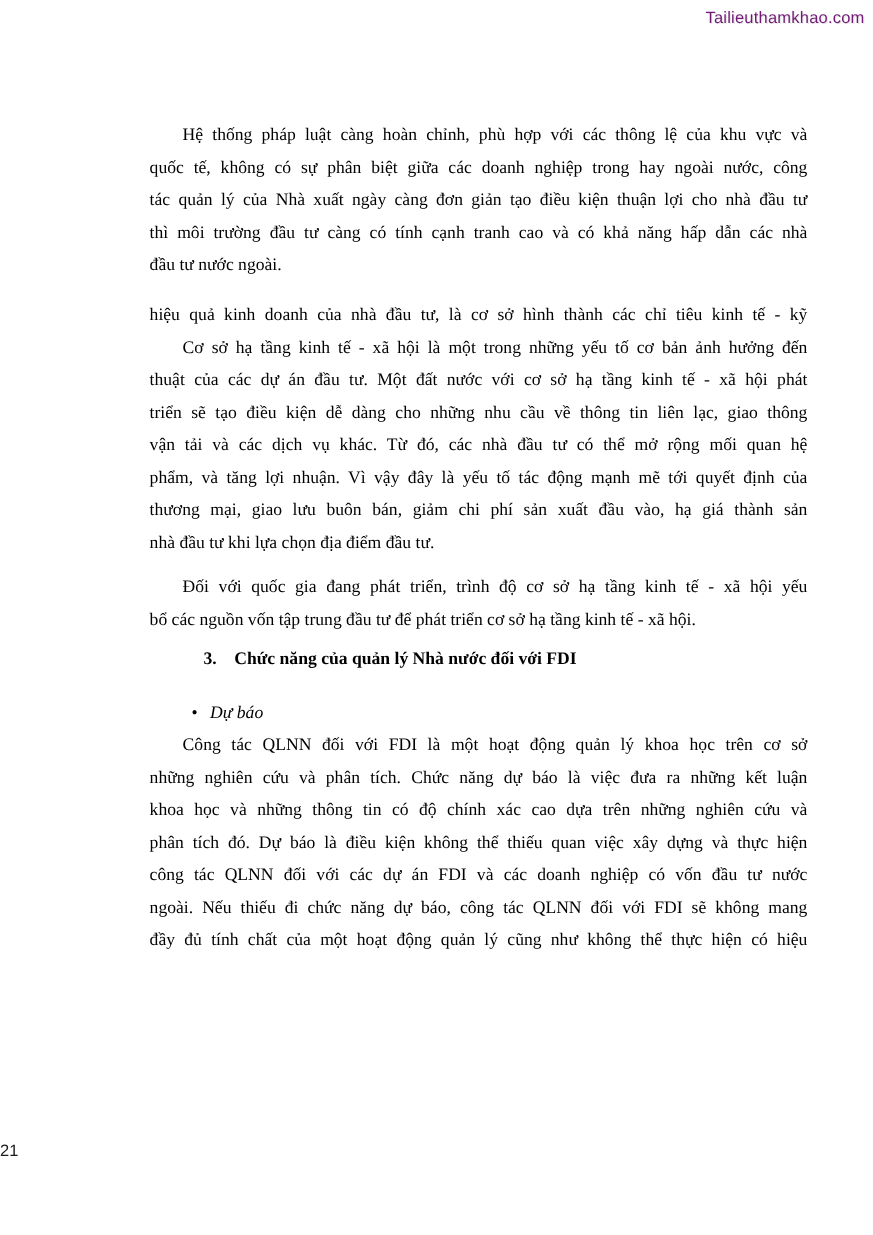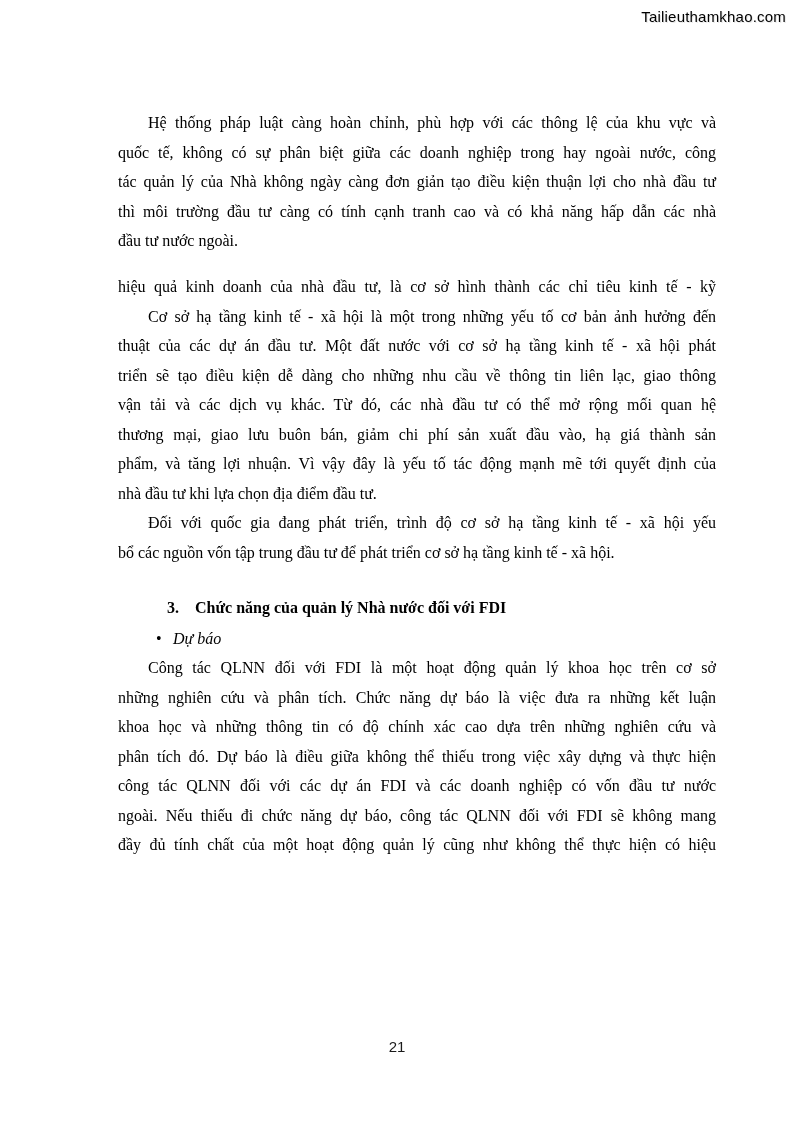--- a/index.html
+++ b/index.html
@@ -3,93 +3,93 @@
 <meta charset="utf-8">
 <style>
   html,body{margin:0;padding:0;background:#ffffff;}
   .page{
     position:relative;width:794px;height:1123px;background:#ffffff;overflow:hidden;
     font-family:"Liberation Serif","DejaVu Serif",serif;color:#000;
   }
   .watermark{
     position:absolute;top:8px;right:8px;
     font-family:"Liberation Sans","DejaVu Sans",sans-serif;
-    font-size:15px;color:#000000;letter-spacing:.2px;
+    font-size:15px;color:#701a75;letter-spacing:.2px;
     text-shadow:1px 1px 0 #e8e8e8;
   }
   .content{
-    position:absolute;left:118px;top:108px;width:598px;
+    position:absolute;left:136px;top:108px;width:598px;
     font-size:16px;line-height:29.5px;
   }
   .line{
     text-align:justify;text-align-last:justify;
     height:29.5px;overflow:visible;
   }
   .line.first{padding-left:30px;}
   .line.last{text-align:right;text-align-last:left;}
   .bullet-row{margin-top:16.5px;padding-left:38px;font-style:italic;height:29.5px;}
   .bullet-row .marker{display:inline-block;width:17px;font-style:normal;}
-  .b2{margin-top:1px;}
+  .b2{margin-top:19px;}
   .mt-p2{margin-top:16.5px;}
-  .mt-p3{margin-top:0;}
-  .heading{margin-top:26px;padding-left:49px;font-weight:700;height:29.5px;}
+  .mt-p3{margin-top:11px;}
+  .heading{margin-top:7px;padding-left:49px;font-weight:700;height:29.5px;}
   .heading .hnum{display:inline-block;width:28px;}
   .page-number{
-    position:absolute;top:1038px;left:0;width:100%;text-align:center;
+    position:absolute;top:1038px;left:0;width:100%;
     font-family:"Liberation Sans","DejaVu Sans",sans-serif;
     font-size:15px;color:#1a1a1a;
   }
 </style>
 </head>
 <body>
 
 <div class="page">
 
   <div class="watermark">Tailieuthamkhao.com</div>
 
   <div class="content">
 
     <div class="para">
       <div class="line first">Hệ thống pháp luật càng hoàn chỉnh, phù hợp với các thông lệ của khu vực và</div>
       <div class="line">quốc tế, không có sự phân biệt giữa các doanh nghiệp trong hay ngoài nước, công</div>
-      <div class="line">tác quản lý của Nhà không ngày càng đơn giản tạo điều kiện thuận lợi cho nhà đầu tư</div>
+      <div class="line">tác quản lý của Nhà xuất ngày càng đơn giản tạo điều kiện thuận lợi cho nhà đầu tư</div>
       <div class="line">thì môi trường đầu tư càng có tính cạnh tranh cao và có khả năng hấp dẫn các nhà</div>
       <div class="line last">đầu tư nước ngoài.</div>
     </div>
 
 
     <div class="para mt-p2">
       <div class="line">hiệu quả kinh doanh của nhà đầu tư, là cơ sở hình thành các chỉ tiêu kinh tế - kỹ</div>
       <div class="line first">Cơ sở hạ tầng kinh tế - xã hội là một trong những yếu tố cơ bản ảnh hưởng đến</div>
       <div class="line">thuật của các dự án đầu tư. Một đất nước với cơ sở hạ tầng kinh tế - xã hội phát</div>
       <div class="line">triển sẽ tạo điều kiện dễ dàng cho những nhu cầu về thông tin liên lạc, giao thông</div>
       <div class="line">vận tải và các dịch vụ khác. Từ đó, các nhà đầu tư có thể mở rộng mối quan hệ</div>
+      <div class="line">phẩm, và tăng lợi nhuận. Vì vậy đây là yếu tố tác động mạnh mẽ tới quyết định của</div>
       <div class="line">thương mại, giao lưu buôn bán, giảm chi phí sản xuất đầu vào, hạ giá thành sản</div>
-      <div class="line">phẩm, và tăng lợi nhuận. Vì vậy đây là yếu tố tác động mạnh mẽ tới quyết định của</div>
       <div class="line last">nhà đầu tư khi lựa chọn địa điểm đầu tư.</div>
     </div>
 
     <div class="para mt-p3">
       <div class="line first">Đối với quốc gia đang phát triển, trình độ cơ sở hạ tầng kinh tế - xã hội yếu</div>
       <div class="line last">bổ các nguồn vốn tập trung đầu tư để phát triển cơ sở hạ tầng kinh tế - xã hội.</div>
     </div>
 
     <div class="heading">
       <span class="hnum">3.</span><span class="htext">Chức năng của quản lý Nhà nước đối với FDI</span>
     </div>
 
     <div class="bullet-row b2">
       <span class="marker">•</span><span class="btext">Dự báo</span>
     </div>
 
     <div class="para mt-p4">
       <div class="line first">Công tác QLNN đối với FDI là một hoạt động quản lý khoa học trên cơ sở</div>
       <div class="line">những nghiên cứu và phân tích. Chức năng dự báo là việc đưa ra những kết luận</div>
       <div class="line">khoa học và những thông tin có độ chính xác cao dựa trên những nghiên cứu và</div>
-      <div class="line">phân tích đó. Dự báo là điều giữa không thể thiếu trong việc xây dựng và thực hiện</div>
+      <div class="line">phân tích đó. Dự báo là điều kiện không thể thiếu quan việc xây dựng và thực hiện</div>
       <div class="line">công tác QLNN đối với các dự án FDI và các doanh nghiệp có vốn đầu tư nước</div>
       <div class="line">ngoài. Nếu thiếu đi chức năng dự báo, công tác QLNN đối với FDI sẽ không mang</div>
       <div class="line">đầy đủ tính chất của một hoạt động quản lý cũng như không thể thực hiện có hiệu</div>
     </div>
 
   </div>
 
   <div class="page-number">21</div>
 
 </div>

